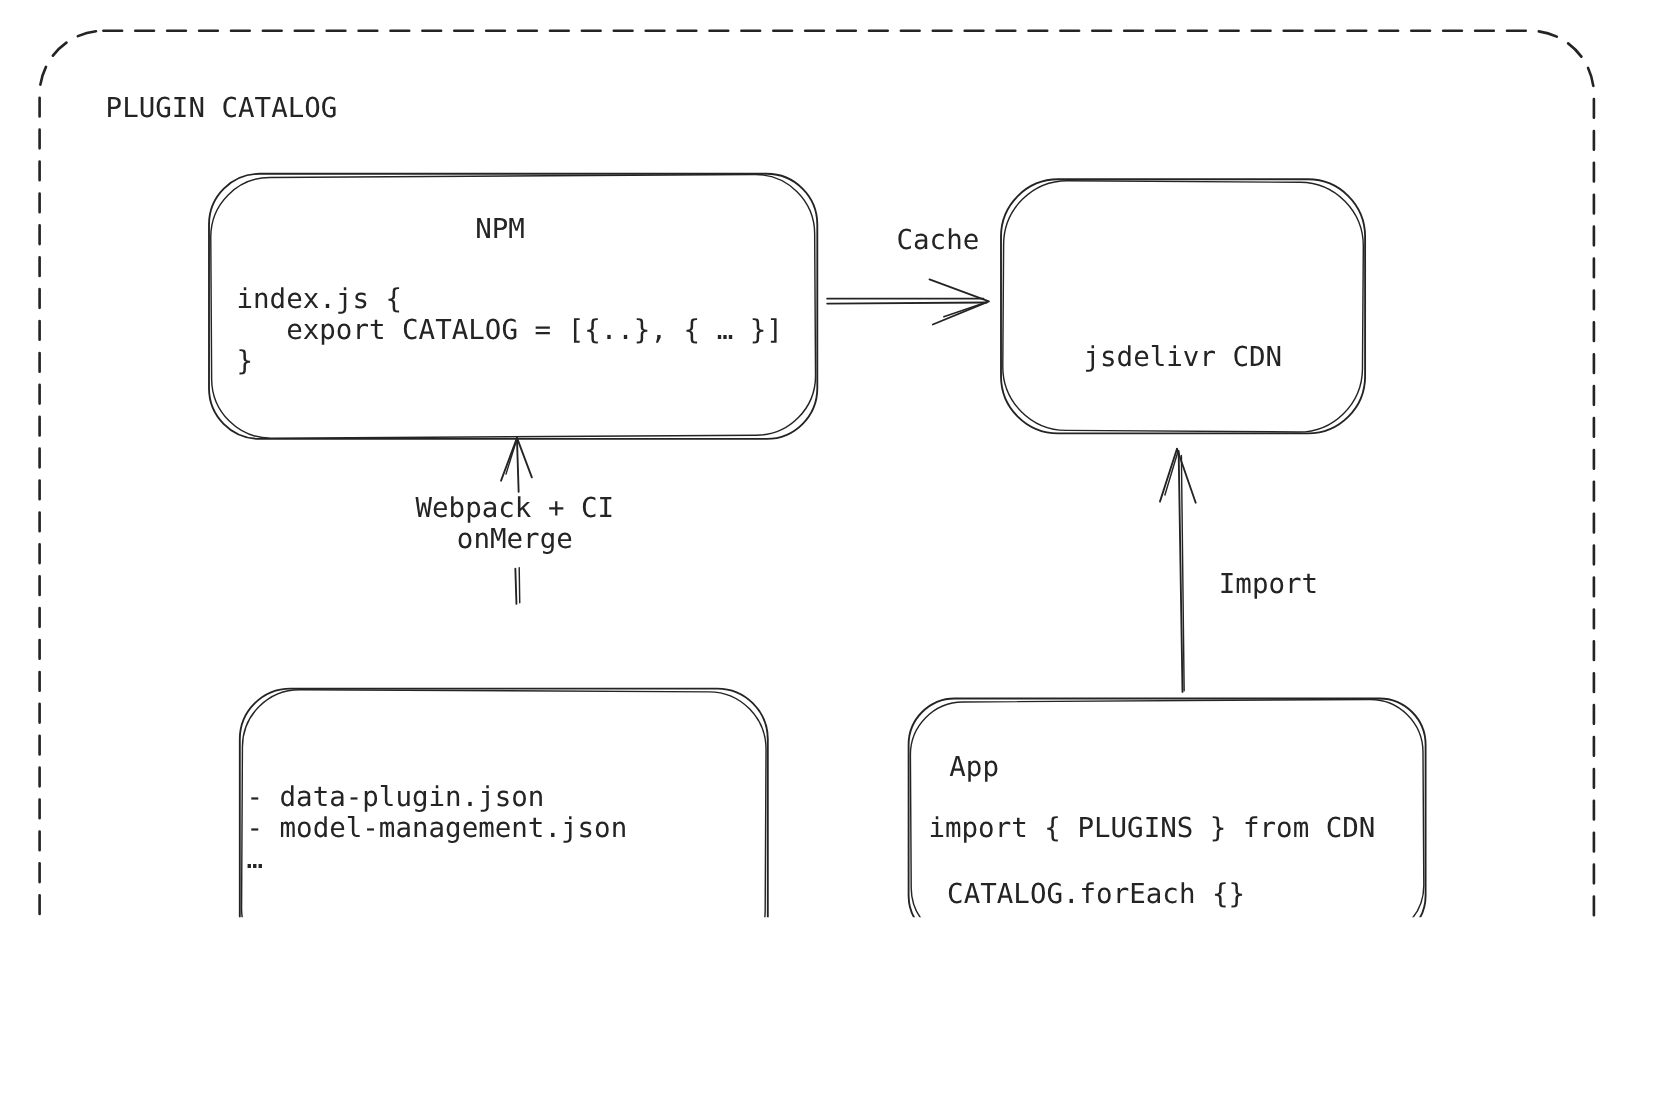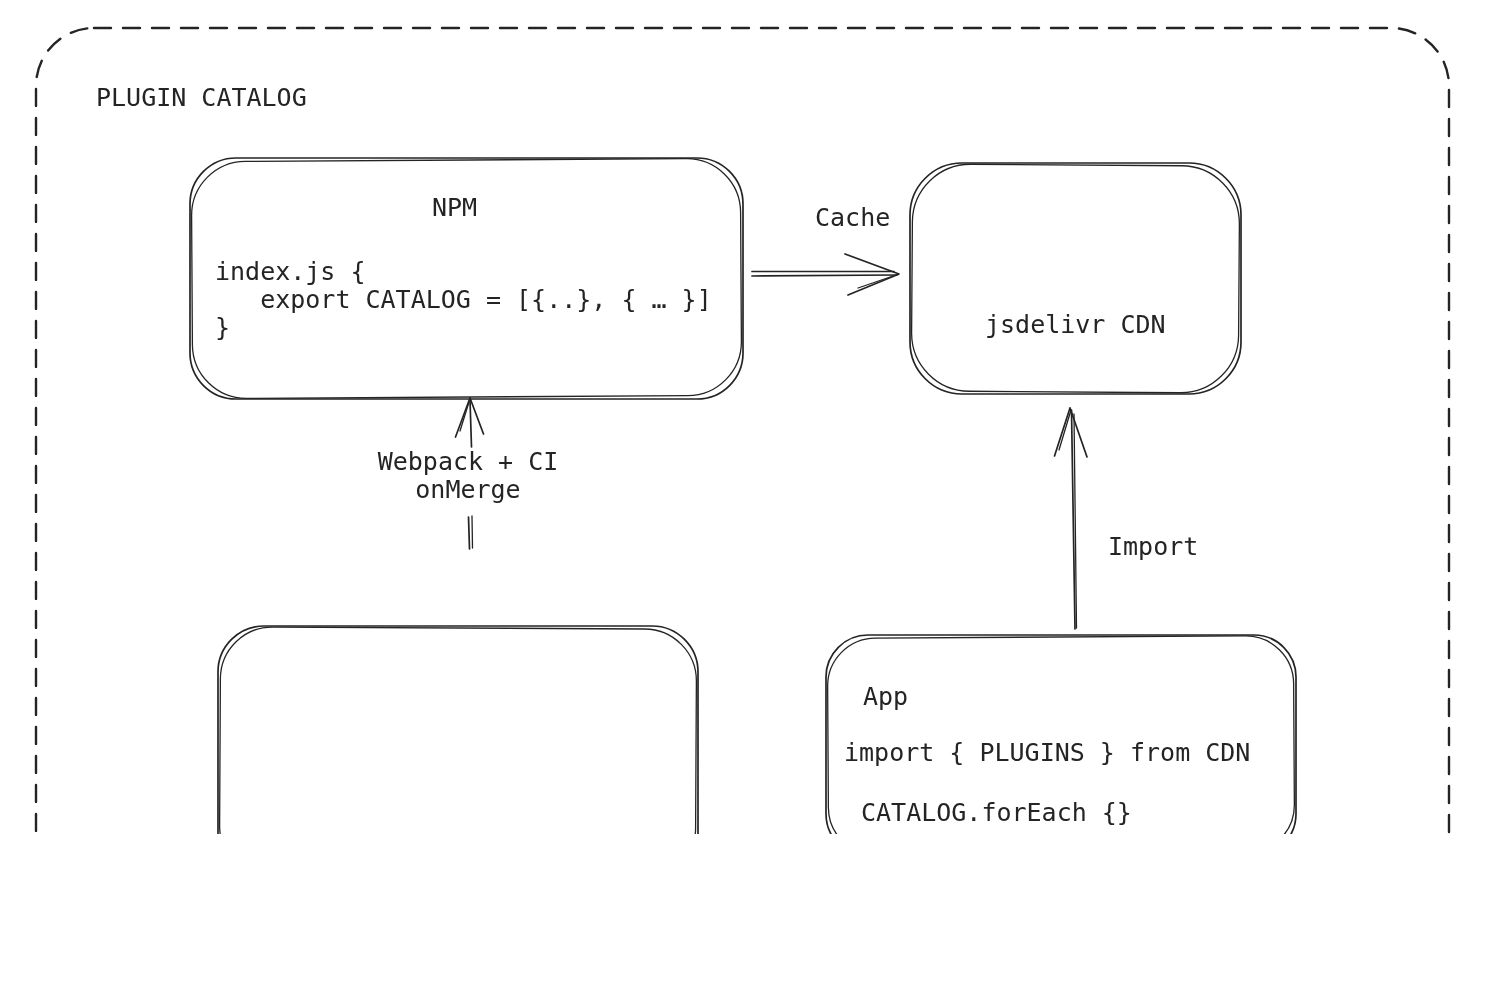--- a/index.html
+++ b/index.html
@@ -104,22 +104,25 @@
 }</div>
 
   <div class="t" style="left:790px; top:204px;margin-left:25px;">Cache</div>
 
   <div class="t" style="left:985px; top:263px;margin-top:48px;">jsdelivr CDN</div>
 
   <div class="t center" style="left:348px; top:448px; width:240px;">Webpack + CI
 onMerge</div>
 
 
+  <div class="t" style="left:224px; top:711px;">- data-plugin.json
+- model-management.json
+…</div>
 
-  <div class="t" style="left:1108px; top:533px;">Import</div>
+  <div class="t" style="left:1108px; top:517px;">Import</div>
 
   <div class="t" style="left:863px; top:683px;">App</div>
 
   <div class="t" style="left:844px; top:739px;">import { PLUGINS } from CDN</div>
 
   <div class="t" style="left:861px; top:799px;">CATALOG.forEach {}</div>
 
 </div>
 
 </body></html>

